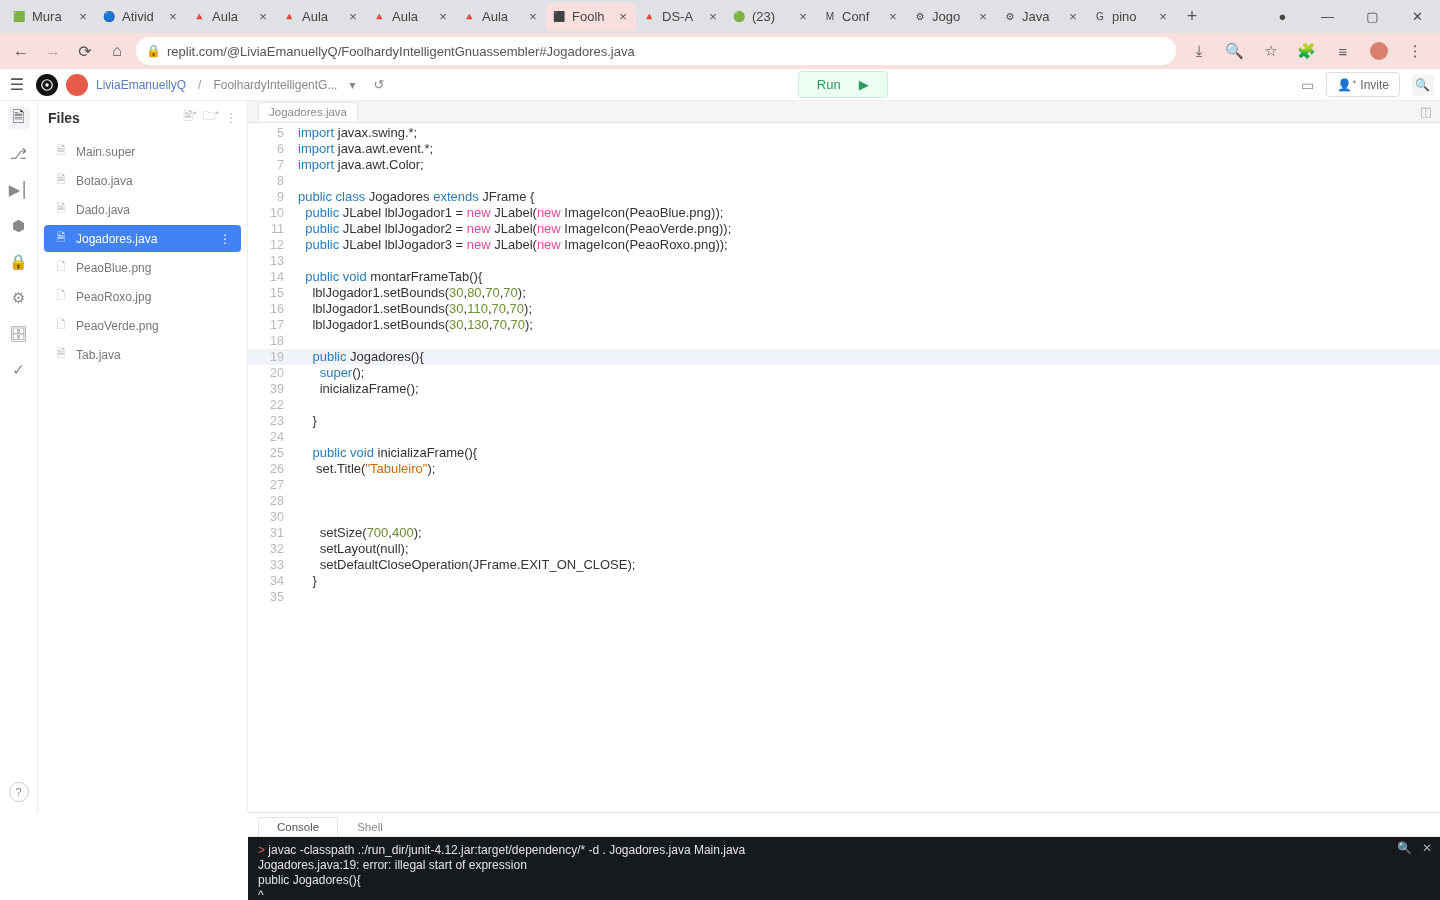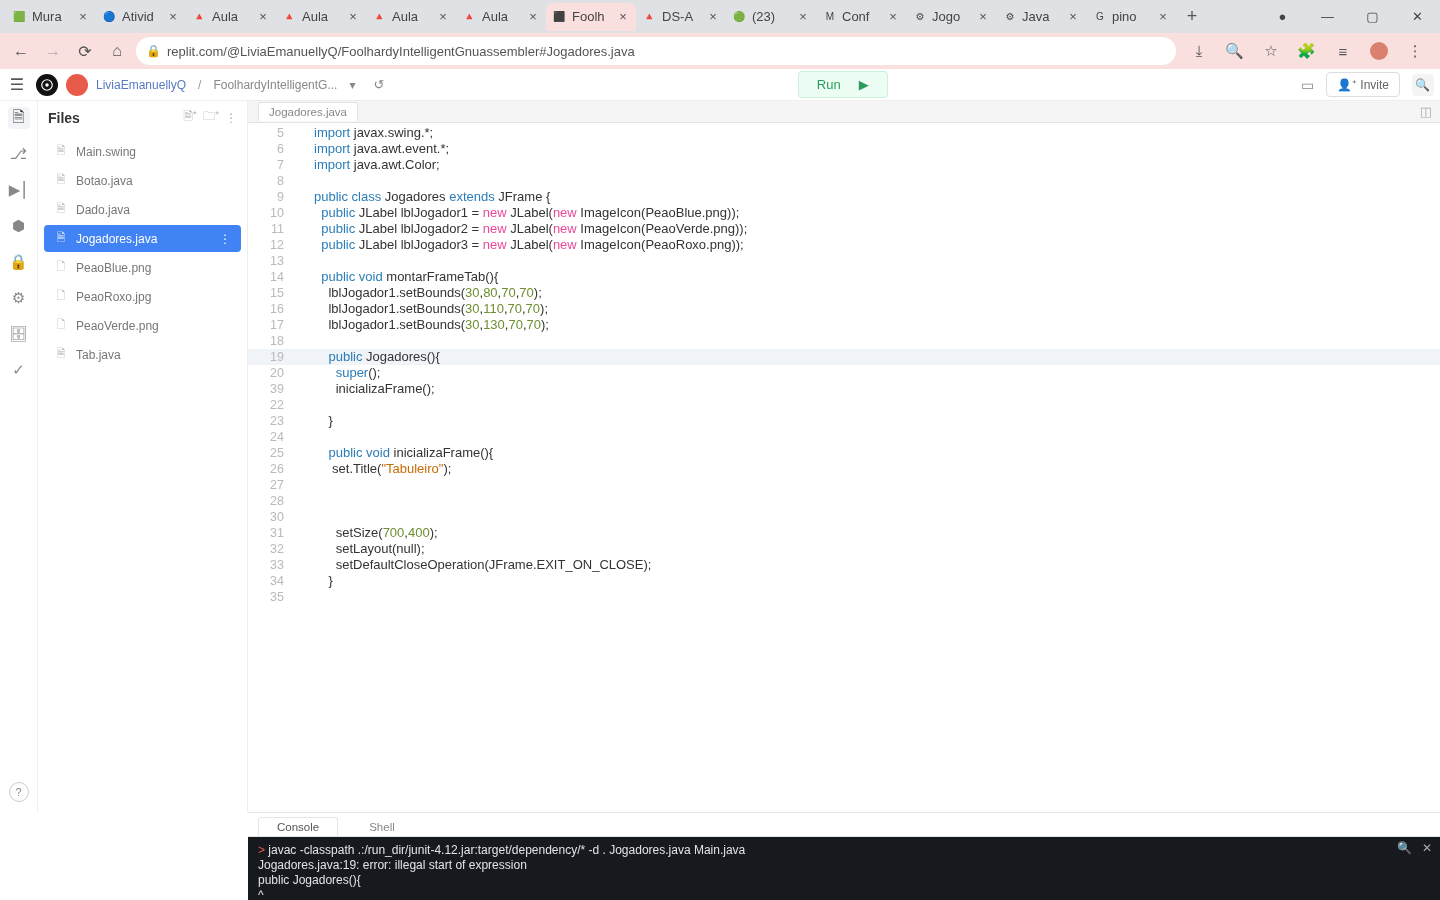--- a/index.html
+++ b/index.html
@@ -60,29 +60,29 @@
 .files-panel .file .more { margin-left:auto; color:#fff; }
 
 .editor-pane { flex:1; display:flex; flex-direction:column; background:#fff; position:relative;}
 .editor-tabs { height:22px; background:#f5f5f5; border-bottom:1px solid #e5e5e5; display:flex; align-items:center; padding-left:10px;}
 .editor-tabs .etab { background:#fff; border:1px solid #e5e5e5; border-bottom:none; padding:3px 10px; font-size:11.5px; color:#888; border-radius:3px 3px 0 0;}
 .editor-tabs .layout-toggle { margin-left:auto; margin-right:8px; color:#aaa; font-size:13px; }
 
 .code { flex:1; overflow:auto; font-family: "Consolas","Courier New", monospace; font-size:13px; line-height:16px; padding-top:2px;}
 .code-line { display:flex; }
 .code-line .ln { width:50px; text-align:right; padding-right:14px; color:#b9b9b9; user-select:none; font-size:12.5px;}
-.code-line .txt { white-space:pre; color:#333;margin-left:16px; }
+.code-line .txt { white-space:pre; color:#333; }
 .code-line.hl { background:#f0f3f8; }
 .tok-kw { color:#2a7db8; }
 .tok-str { color:#c96a00; }
 .tok-num { color:#6d8f2f; }
 .tok-new { color:#ec4899; }
 
 .console-pane { height:160px; background:#fff; border-top:1px solid #e5e5e5; display:flex; flex-direction:column; margin-left:248px; }
-.console-tabs { height:24px; background:#fff; display:flex; align-items:flex-end; padding-left:10px; gap:12px; border-bottom:1px solid #e5e5e5;}
+.console-tabs { height:24px; background:#fff; display:flex; align-items:flex-end; padding-left:10px; gap:0; border-bottom:1px solid #e5e5e5;}
 .console-tabs .ctab { padding:3px 18px; font-size:11.5px; color:#888; border:1px solid transparent; border-bottom:none; border-radius:3px 3px 0 0;}
 .console-tabs .ctab.active { background:#fff; border-color:#e5e5e5; color:#555;}
 .console-body { flex:1; background:#161a1f; color:#e3e3e3; font-family:"Consolas","Courier New",monospace; font-size:12px; line-height:15px; padding:6px 10px; overflow:auto; position:relative;}
 .console-body .prompt { color:#e85b4a; }
 .console-body .cctrl { position:absolute; top:4px; right:8px; color:#aaa; display:flex; gap:10px; font-size:12px;}
 </style>
 </head>
 <body>
 
 <div class="tabs-bar" id="browser-tabs">
@@ -225,21 +225,21 @@
   <div class="files-panel">
     <div class="hdr">
       <span class="ttl">Files</span>
       <span class="hbtn">🗎⁺</span>
       <span class="hbtn">🗀⁺</span>
       <span class="hbtn">⋮</span>
     </div>
     <div class="files" id="files-list">
         <div class="file">
           <span class="fic">🗎</span>
-          <span>Main.swing</span>
+          <span>Main.super</span>
         </div>
         <div class="file">
           <span class="fic">🗎</span>
           <span>Botao.java</span>
         </div>
         <div class="file">
           <span class="fic">🗎</span>
           <span>Dado.java</span>
         </div>
         <div class="file selected">

